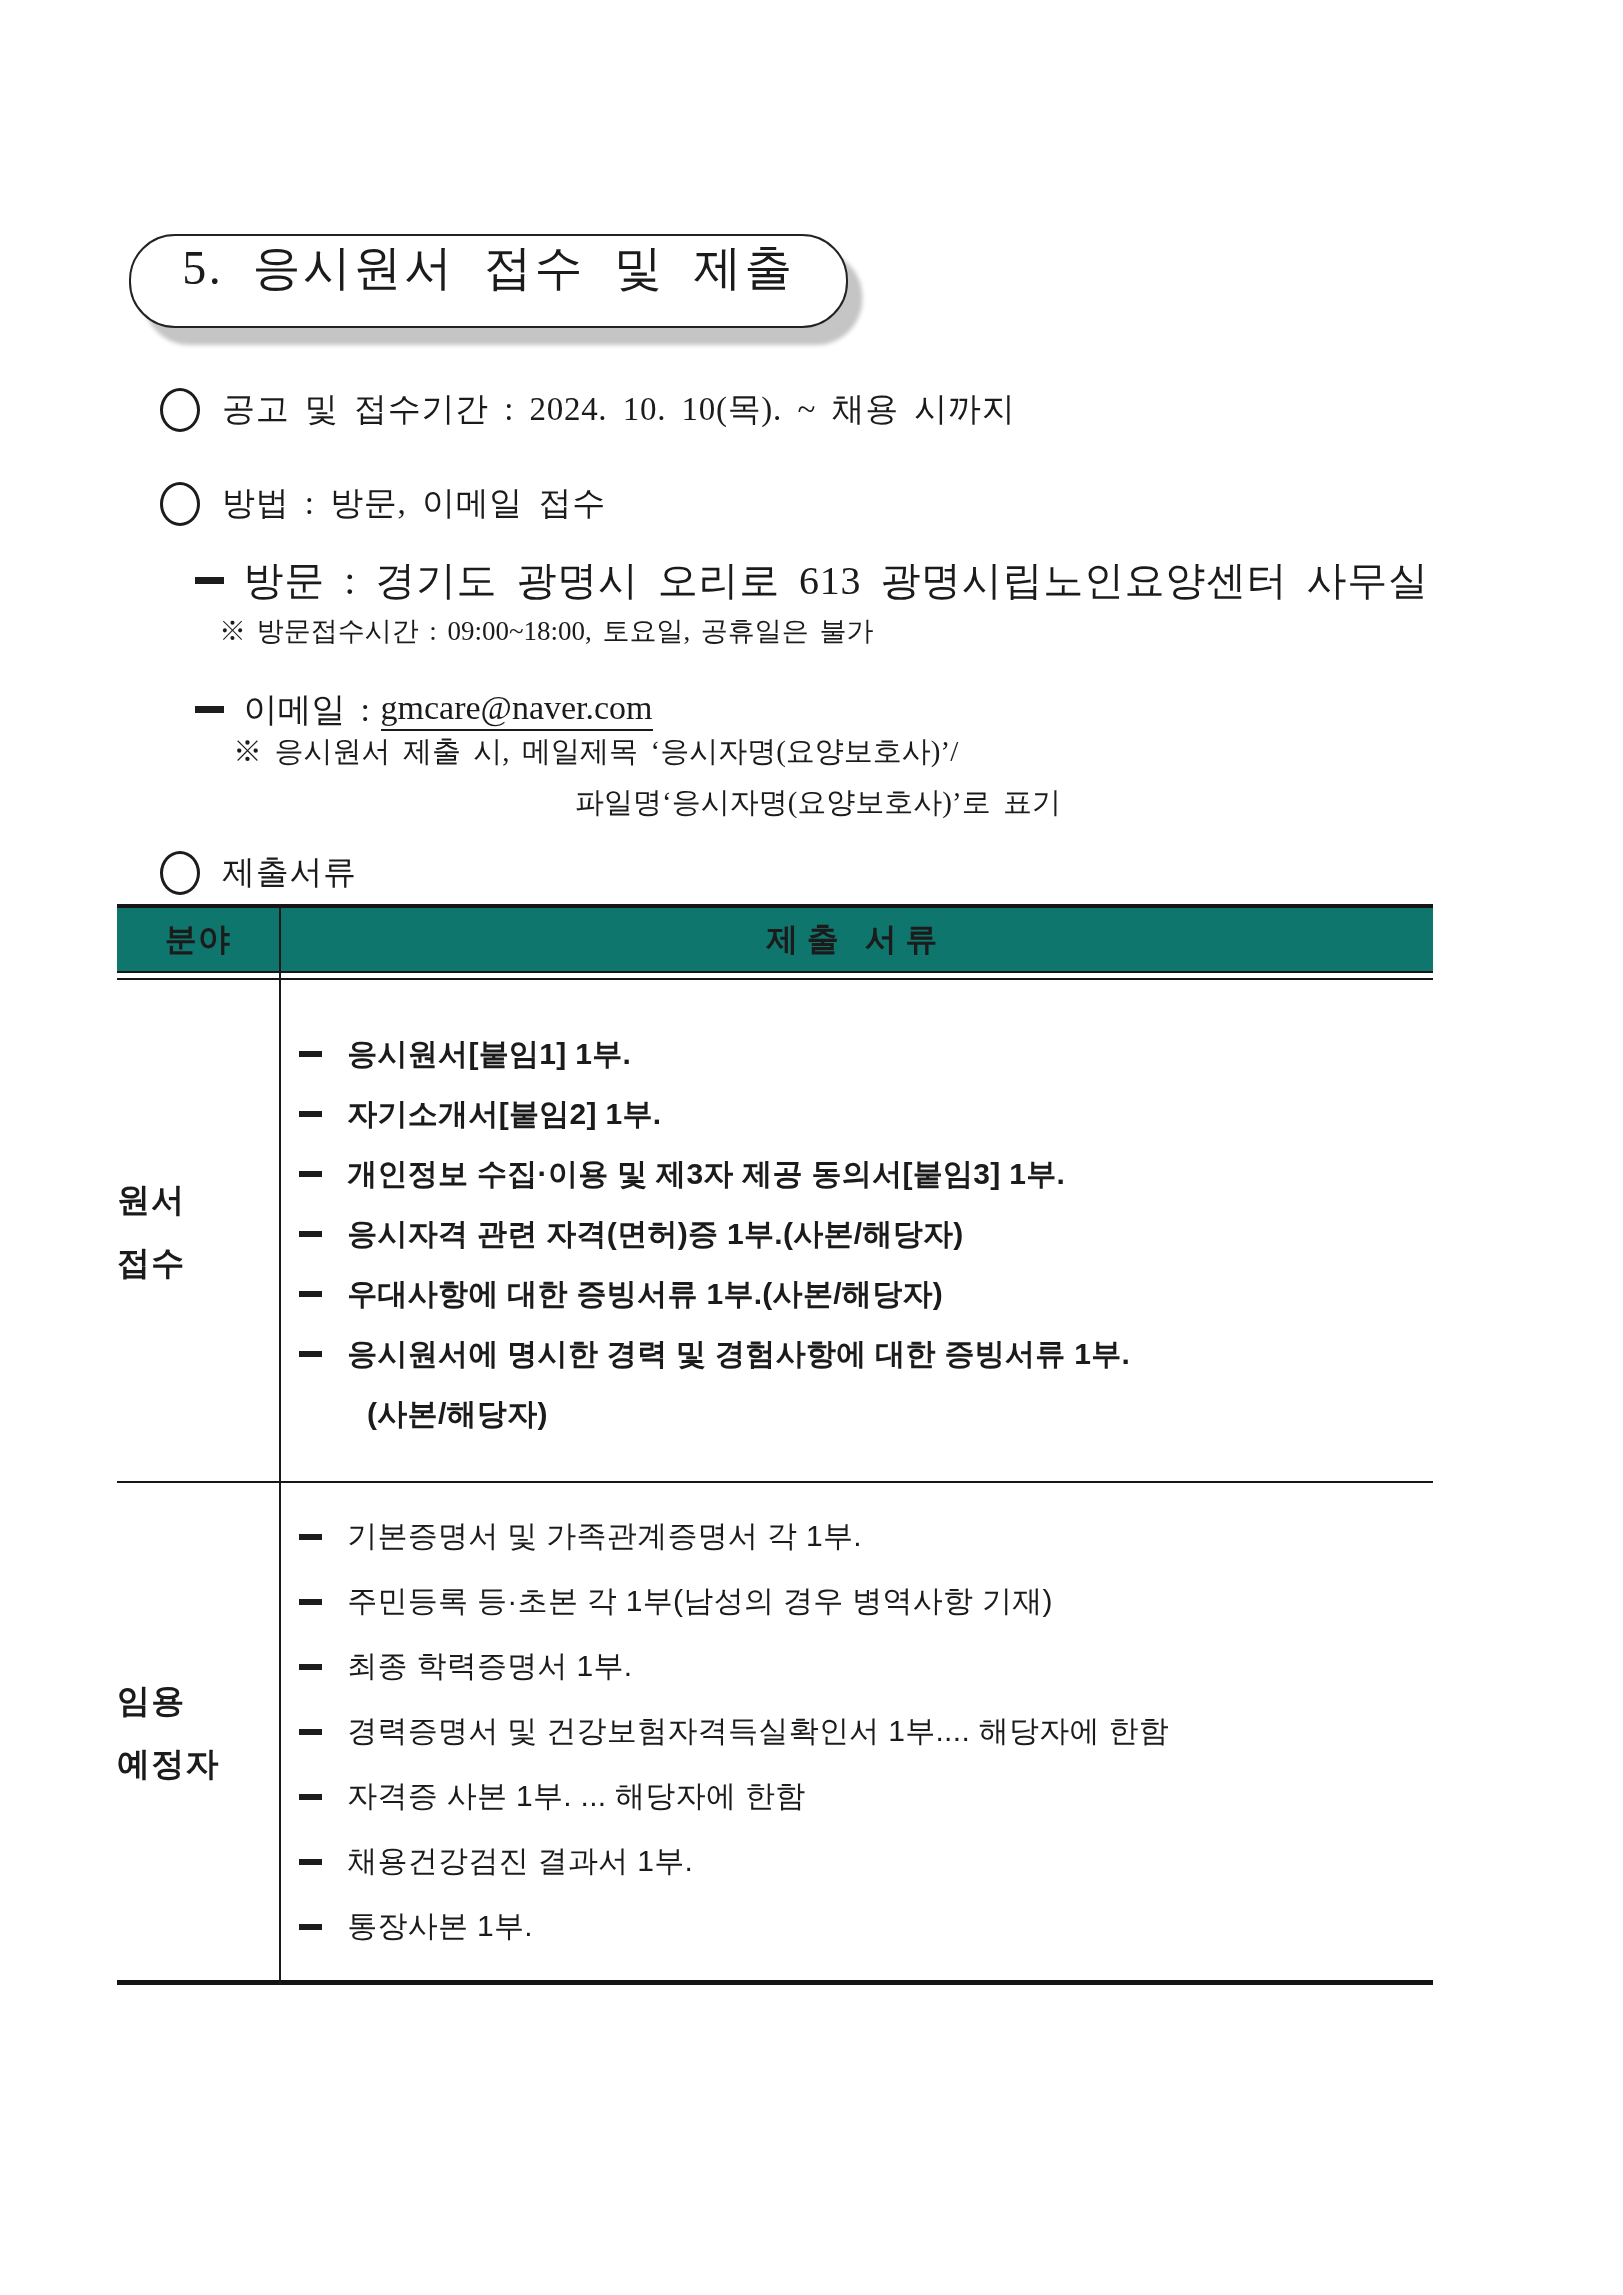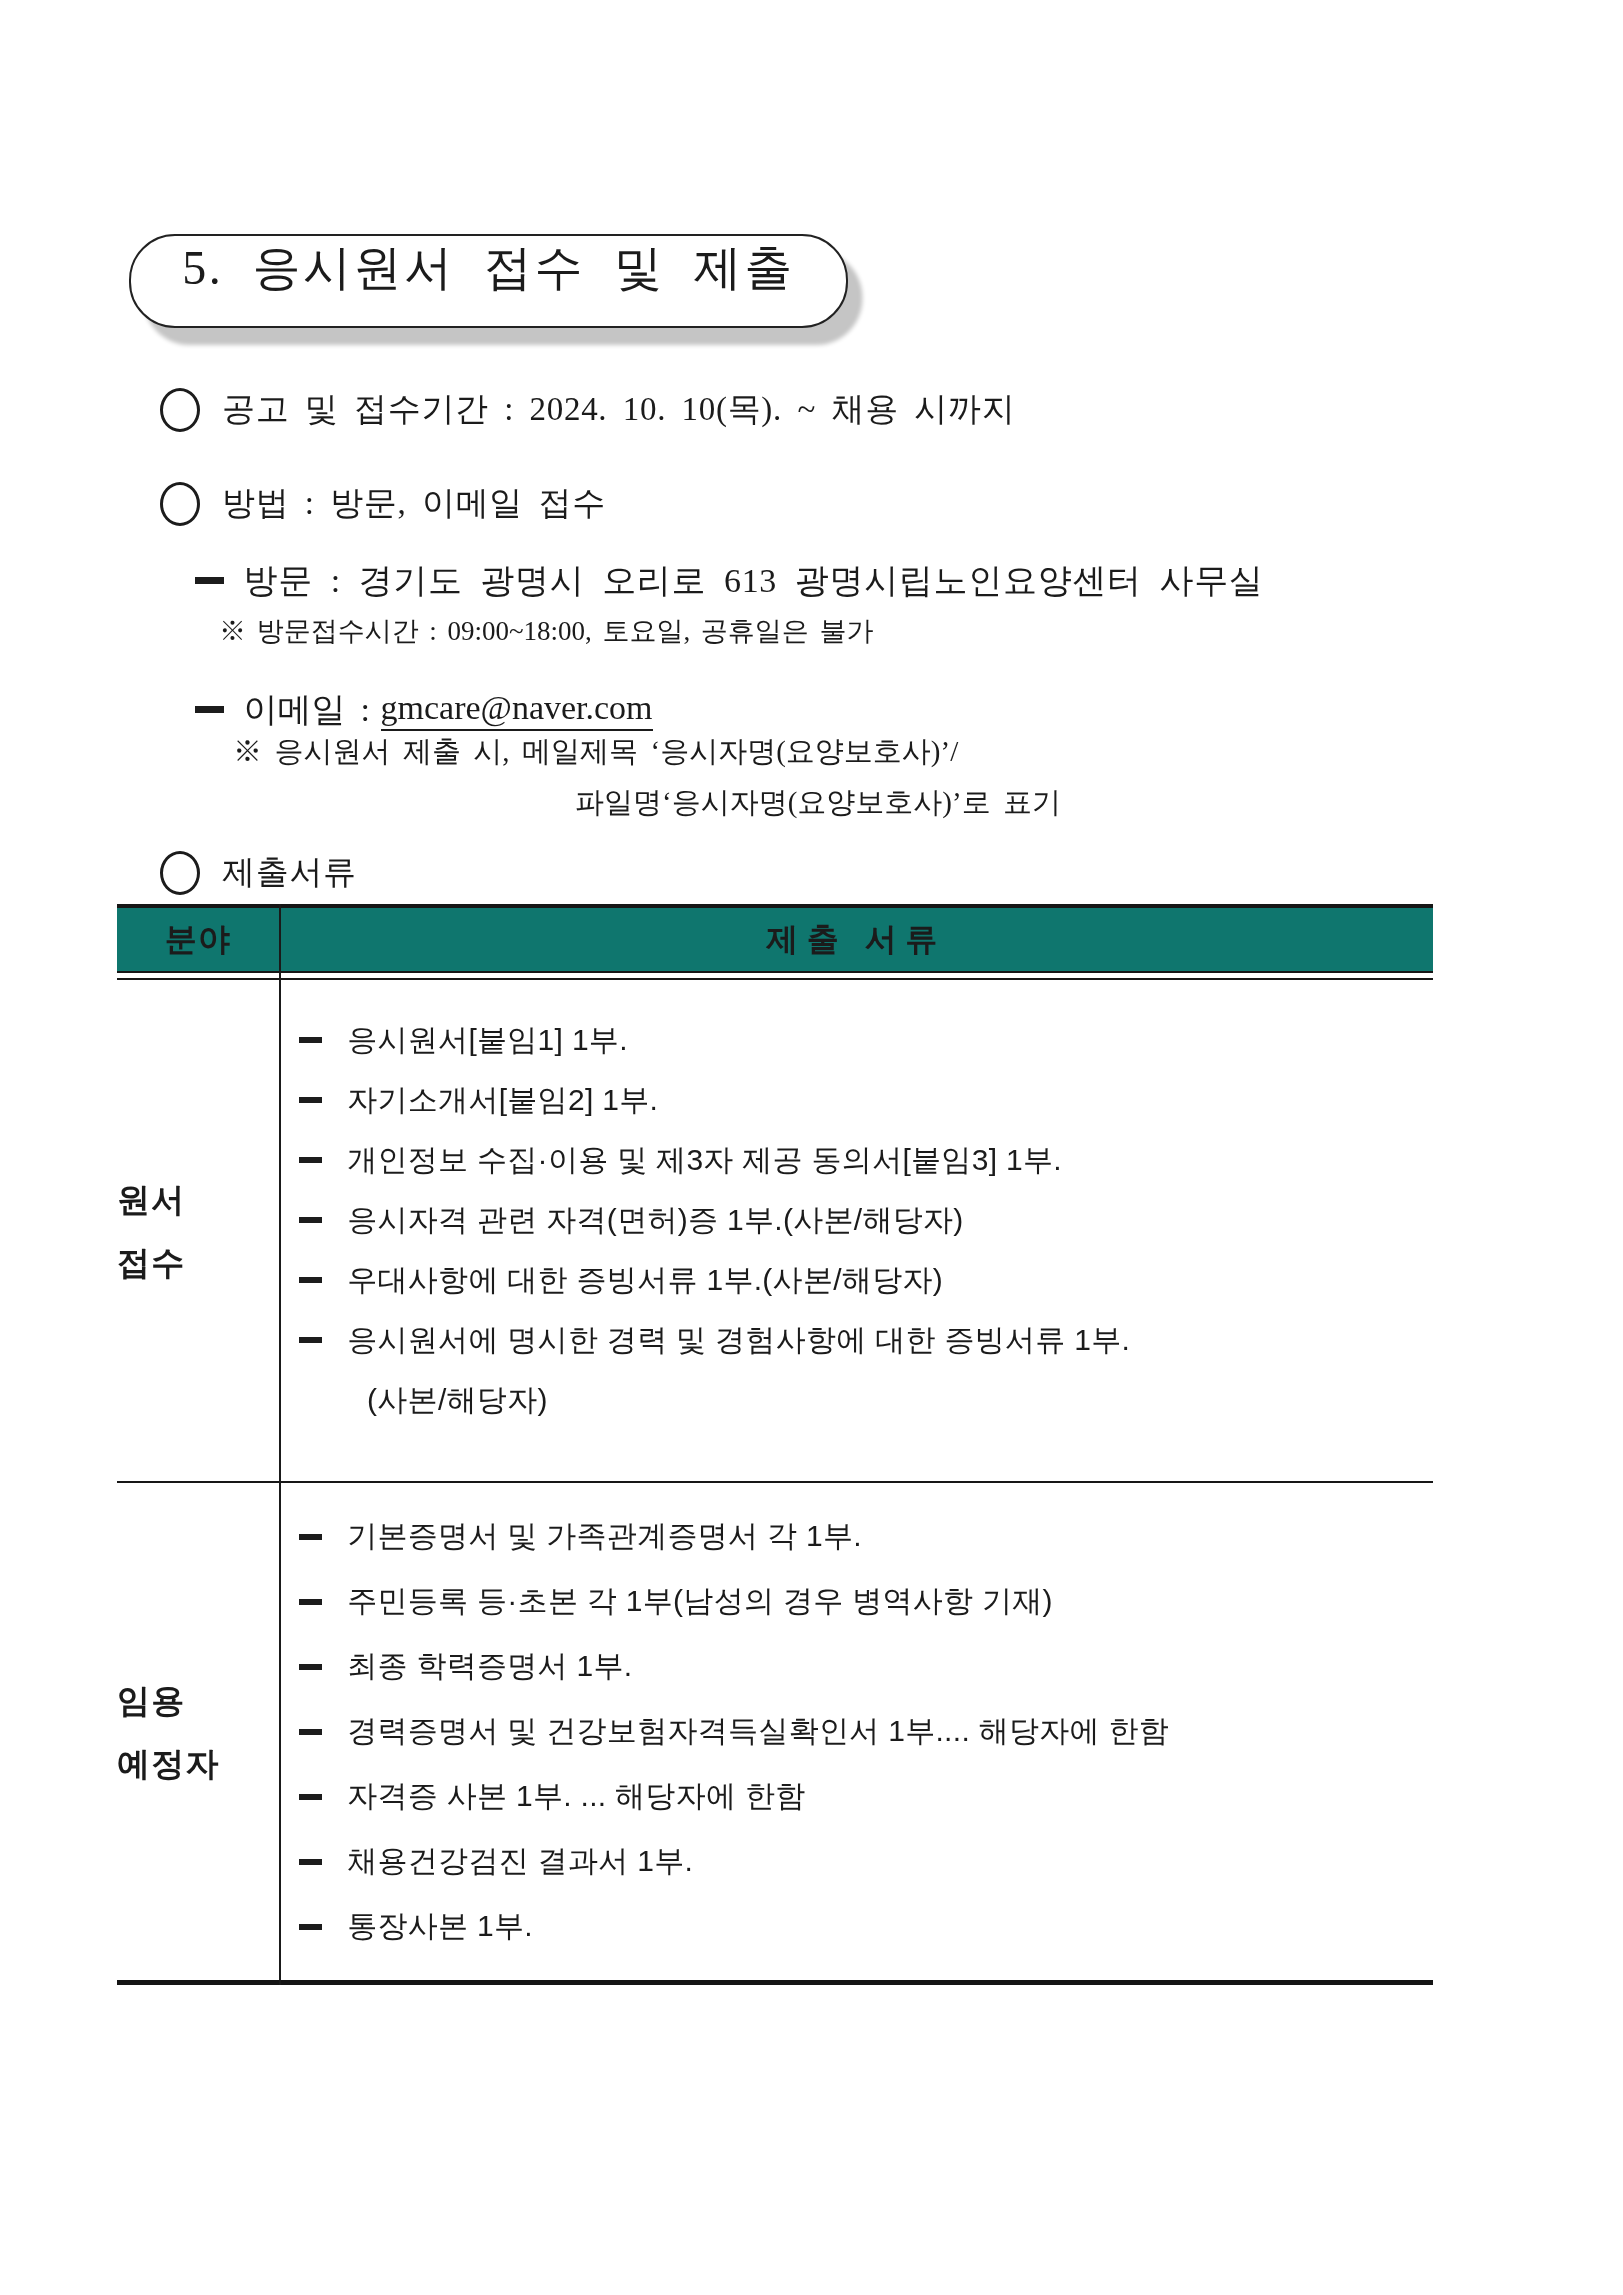--- a/index.html
+++ b/index.html
@@ -28,21 +28,21 @@
     white-space:nowrap;
   }
 
   
   .line{position:absolute;display:flex;align-items:center;white-space:nowrap;}
   .ring{width:34px;height:38px;border:3.3px solid #1c1c1c;border-radius:50%;margin-right:22px;flex:none;}
   .dash{width:29px;height:7.2px;background:#1c1c1c;margin-right:19.6px;flex:none;}
 
   .l-notice     {left:160px;top:380px;height:59px;font-size:33px;word-spacing:6.5px;letter-spacing:0.7px;}
   .l-method     {left:160px;top:474px;height:59px;font-size:33px;word-spacing:6.5px;letter-spacing:0.7px;}
-  .l-visit      {left:195px;top:551px;height:59px;font-size:34px;word-spacing:8.5px;letter-spacing:0.7px;}
+  .l-visit      {left:195px;top:551px;height:59px;font-size:40px;word-spacing:8.5px;letter-spacing:0.7px;}
   .l-visit-note {left:219px;top:610px;height:41px;font-size:27px;word-spacing:3.9px;}
   .l-email      {left:195px;top:680px;height:59px;font-size:34px;word-spacing:6.5px;}
   .l-email-note1{left:233px;top:728px;height:47px;font-size:29px;word-spacing:5.2px;}
   .l-email-note2{left:575px;top:779px;height:47px;font-size:29px;word-spacing:5.2px;}
   .l-docs       {left:160px;top:843px;height:59px;font-size:33px;letter-spacing:0.7px;}
 
   .email-addr{border-bottom:2.6px solid #1b1b1b;padding-bottom:2px;margin-left:10.5px;}
 
   
   .doc-table{
@@ -60,21 +60,21 @@
   .hsep{height:5.2px;border-top:2px solid #161616;border-bottom:2px solid #161616;}
   .trow{display:flex;}
   .row-app {height:501px;border-bottom:2px solid #161616;}
   .row-appt{height:497px;border-bottom:5.2px solid #141414;}
   .cat{
     width:162px;flex:none;
     display:flex;flex-direction:column;justify-content:center;
     font-weight:bold;font-size:33px;line-height:63px;letter-spacing:1.3px;
   }
   .items{flex:1;display:flex;flex-direction:column;min-width:0;}
-  .row-app  .items{padding-top:30px;}
+  .row-app  .items{padding-top:44px;font-weight:bold;}
   .row-app  .item{height:60px;}
   .row-appt .items{padding-top:21px;}
   .row-appt .item{height:65px;}
   .item{display:flex;align-items:center;font-size:30px;padding-left:19.6px;letter-spacing:0.3px;white-space:nowrap;}
   .dash-sm{width:23.6px;height:5.9px;background:#1c1c1c;margin-right:25px;flex:none;}
   .item.cont{padding-left:88px;}
   .vline{position:absolute;left:162px;top:0;bottom:0;width:2px;background:#1a1a1a;}
 </style>
 </head>
 <body>

